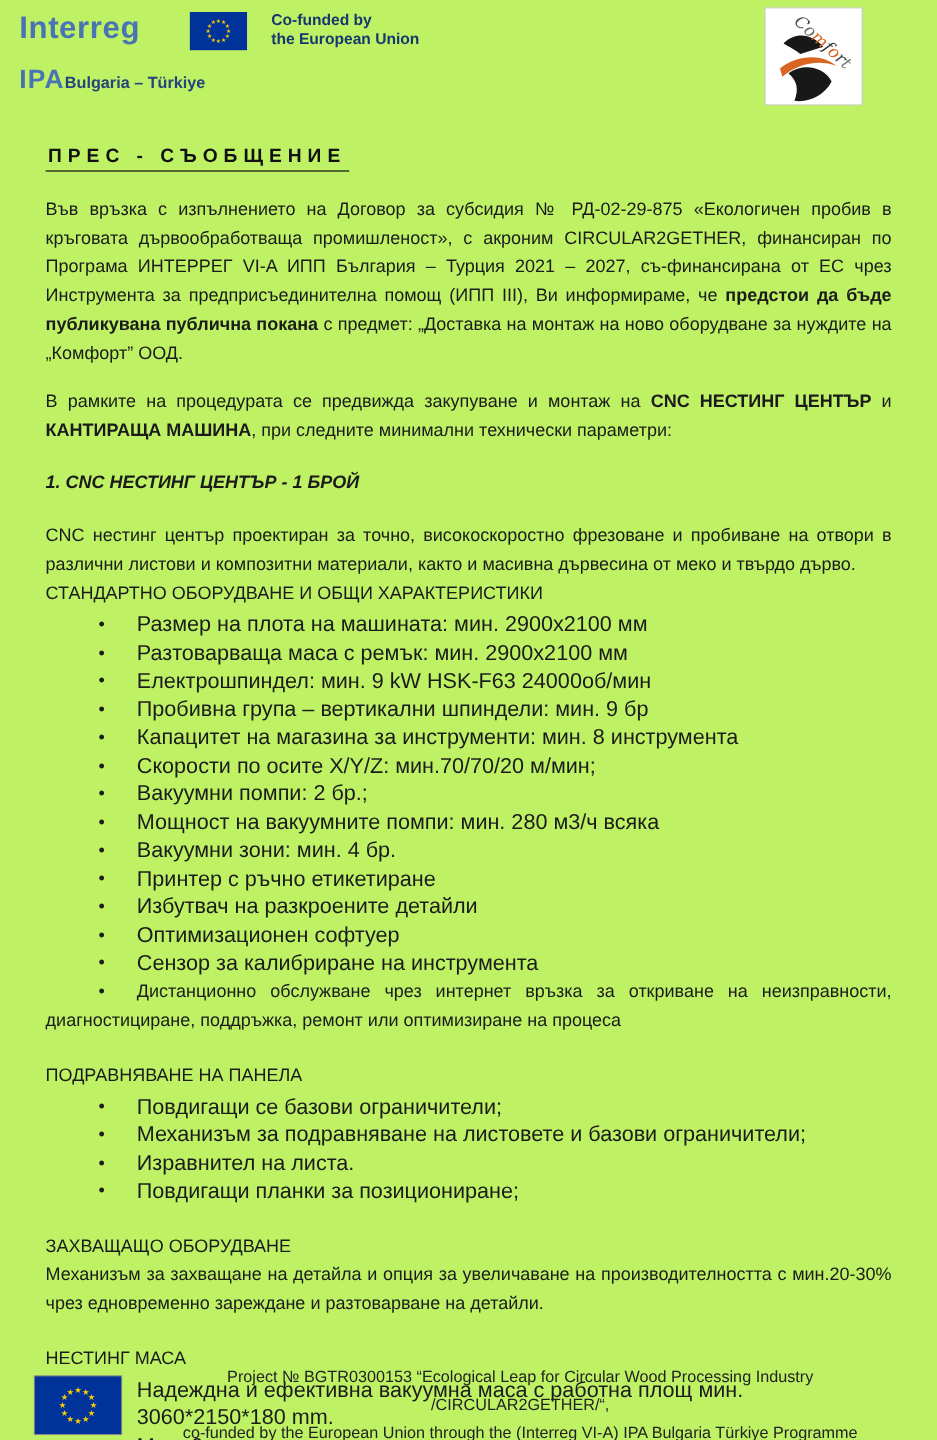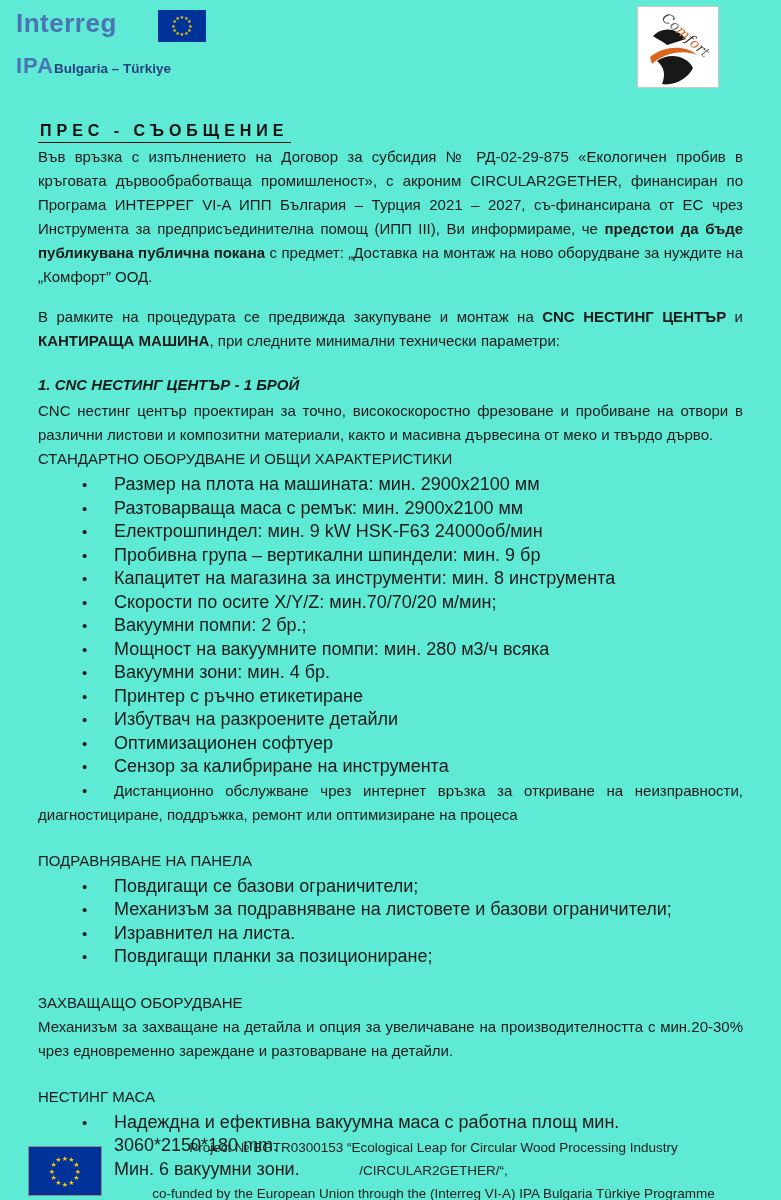--- a/index.html
+++ b/index.html
@@ -1,36 +1,36 @@
 <!DOCTYPE html>
 <html lang="bg"><head>
 <meta charset="utf-8">
 <style>
   * { box-sizing: border-box; }
   html,body { margin:0; padding:0; background:#fff; }
   body { font-family:"Liberation Sans", sans-serif; color:#1b1b1b; }
-  .page { position:relative; width:781px; height:1200px; background:#5eead4; overflow:hidden; margin:0 auto; }
+  .page { position:relative; width:781px; height:1200px; background:#bef264; overflow:hidden; margin:0 auto; }
 
   
   .hdr { position:relative; height:96px; padding:8px 0 0 16px; }
   .hdr-row1 { display:flex; align-items:flex-start; }
   .interreg-wordmark { font-size:26px; font-weight:700; color:#4a73b4; letter-spacing:0.5px; line-height:30px; width:142px; }
   .eu-flag-hdr { margin-top:2px; }
   .cofunded { margin-left:20px; margin-top:1px; font-size:13px; font-weight:700; color:#17386e; line-height:15.5px; }
   .hdr-row2 { display:flex; align-items:baseline; margin-top:13px; }
   .ipa-wordmark { font-size:22px; font-weight:800; color:#4a73b4; letter-spacing:1px; line-height:22px; }
   .prog-area { margin-left:0; font-size:13.5px; font-weight:700; color:#26437c; }
   .comfort-logo { position:absolute; top:6px; left:637px; width:82px; height:82px; }
 
   
   .content { padding:0 38px; }
   .doc-title-wrap { text-align:left; margin-top:26px; }
   .doc-title { display:inline-block; font-size:16px; font-weight:700; letter-spacing:5px; color:#111;
                border-bottom:1.5px solid #111; padding:0 2px 2px; }
-  p.jtext { text-align:justify; font-size:15px; line-height:24px; margin:2px 0 0; }
+  p.jtext { text-align:justify; font-size:15px; line-height:24px; margin:20px 0 0; }
   p.jtext.mt16 { margin-top:16px; }
   .b { font-weight:700; }
   .sec-head-bi { font-size:15px; line-height:24px; font-weight:700; font-style:italic; margin:20px 0 0; }
   .sec-head { font-size:15px; line-height:24px; font-weight:400; margin:22px 0 0; }
   .sub-head { font-size:15px; line-height:24px; font-weight:400; margin:0; }
 
   .blist { margin:2px 0 0; padding:0; list-style:none; }
   .blist li { position:relative; padding-left:76px; font-size:18px; line-height:23.5px; }
   .blist li::before { content:"\2022"; position:absolute; left:44px; top:0; font-size:15px; }
   .hang-li { font-size:15px; line-height:24px; margin:0; text-indent:44px; text-align:justify; }
@@ -59,20 +59,24 @@
             <text x="31.4" y="21.9">★</text>
             <text x="28.3" y="25">★</text>
           <text x="24" y="26.2">★</text>
             <text x="19.7" y="25">★</text>
             <text x="16.6" y="21.9">★</text>
           <text x="15.5" y="17.7">★</text>
             <text x="16.6" y="13.4">★</text>
             <text x="19.7" y="10.3">★</text>
         </g>
       </svg>
+      <div class="cofunded">
+        <div>Co-funded by</div>
+        <div>the European Union</div>
+      </div>
     </div>
     <div class="hdr-row2">
       <span class="ipa-wordmark">IPA</span>
       <span class="prog-area">Bulgaria – Türkiye</span>
     </div>
 
     <svg class="comfort-logo" width="82" height="82" viewBox="0 0 82 82">
       <rect x="0.5" y="0.5" width="81" height="81" fill="#ffffff" stroke="#c9c9c9" stroke-width="1"></rect>
       <path d="M16,30 C26,20 40,22 49,33 L30,39 C24,34 18,32 16,30 Z" fill="#181818"></path>
       <path d="M13,51 C28,39 49,39 60,49 C46,43 27,47 15,58 Z" fill="#d96520"></path>

